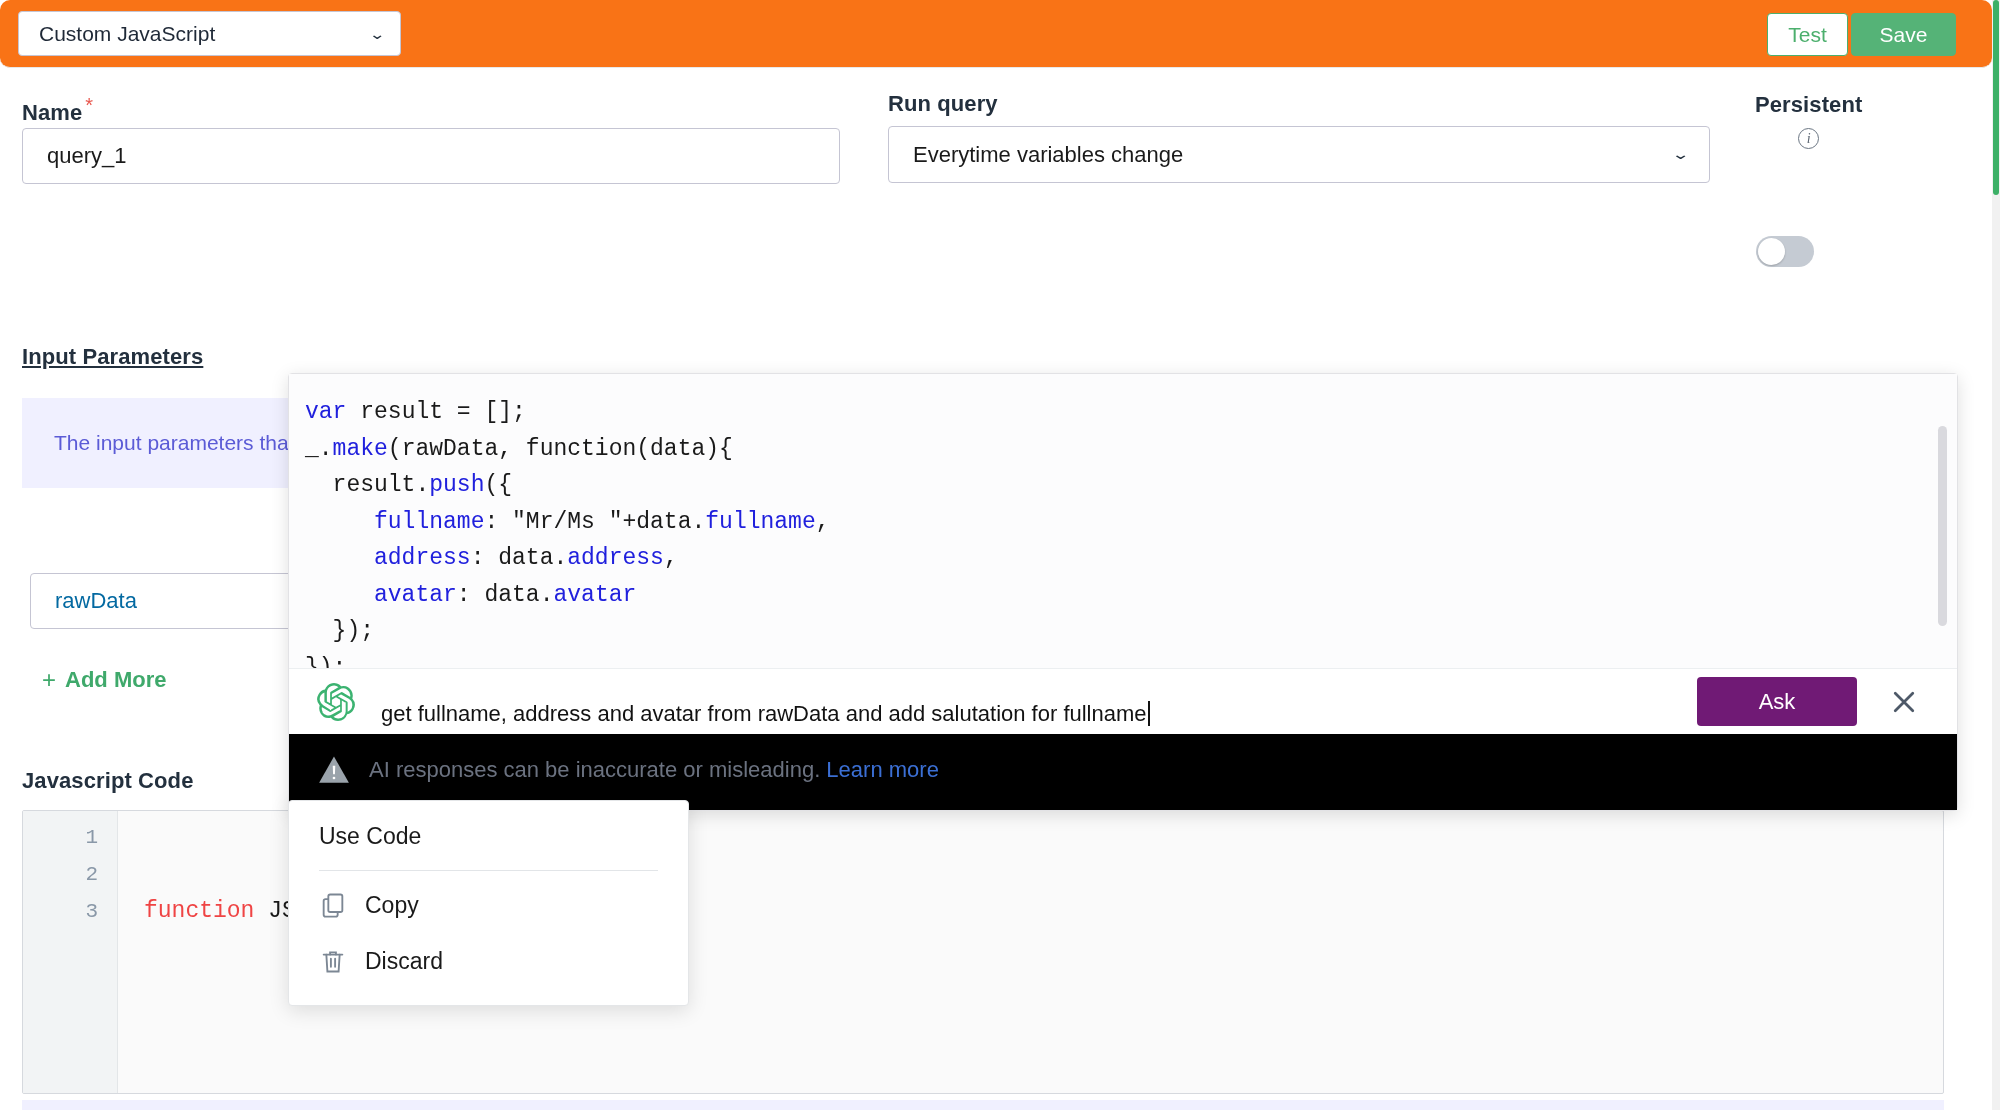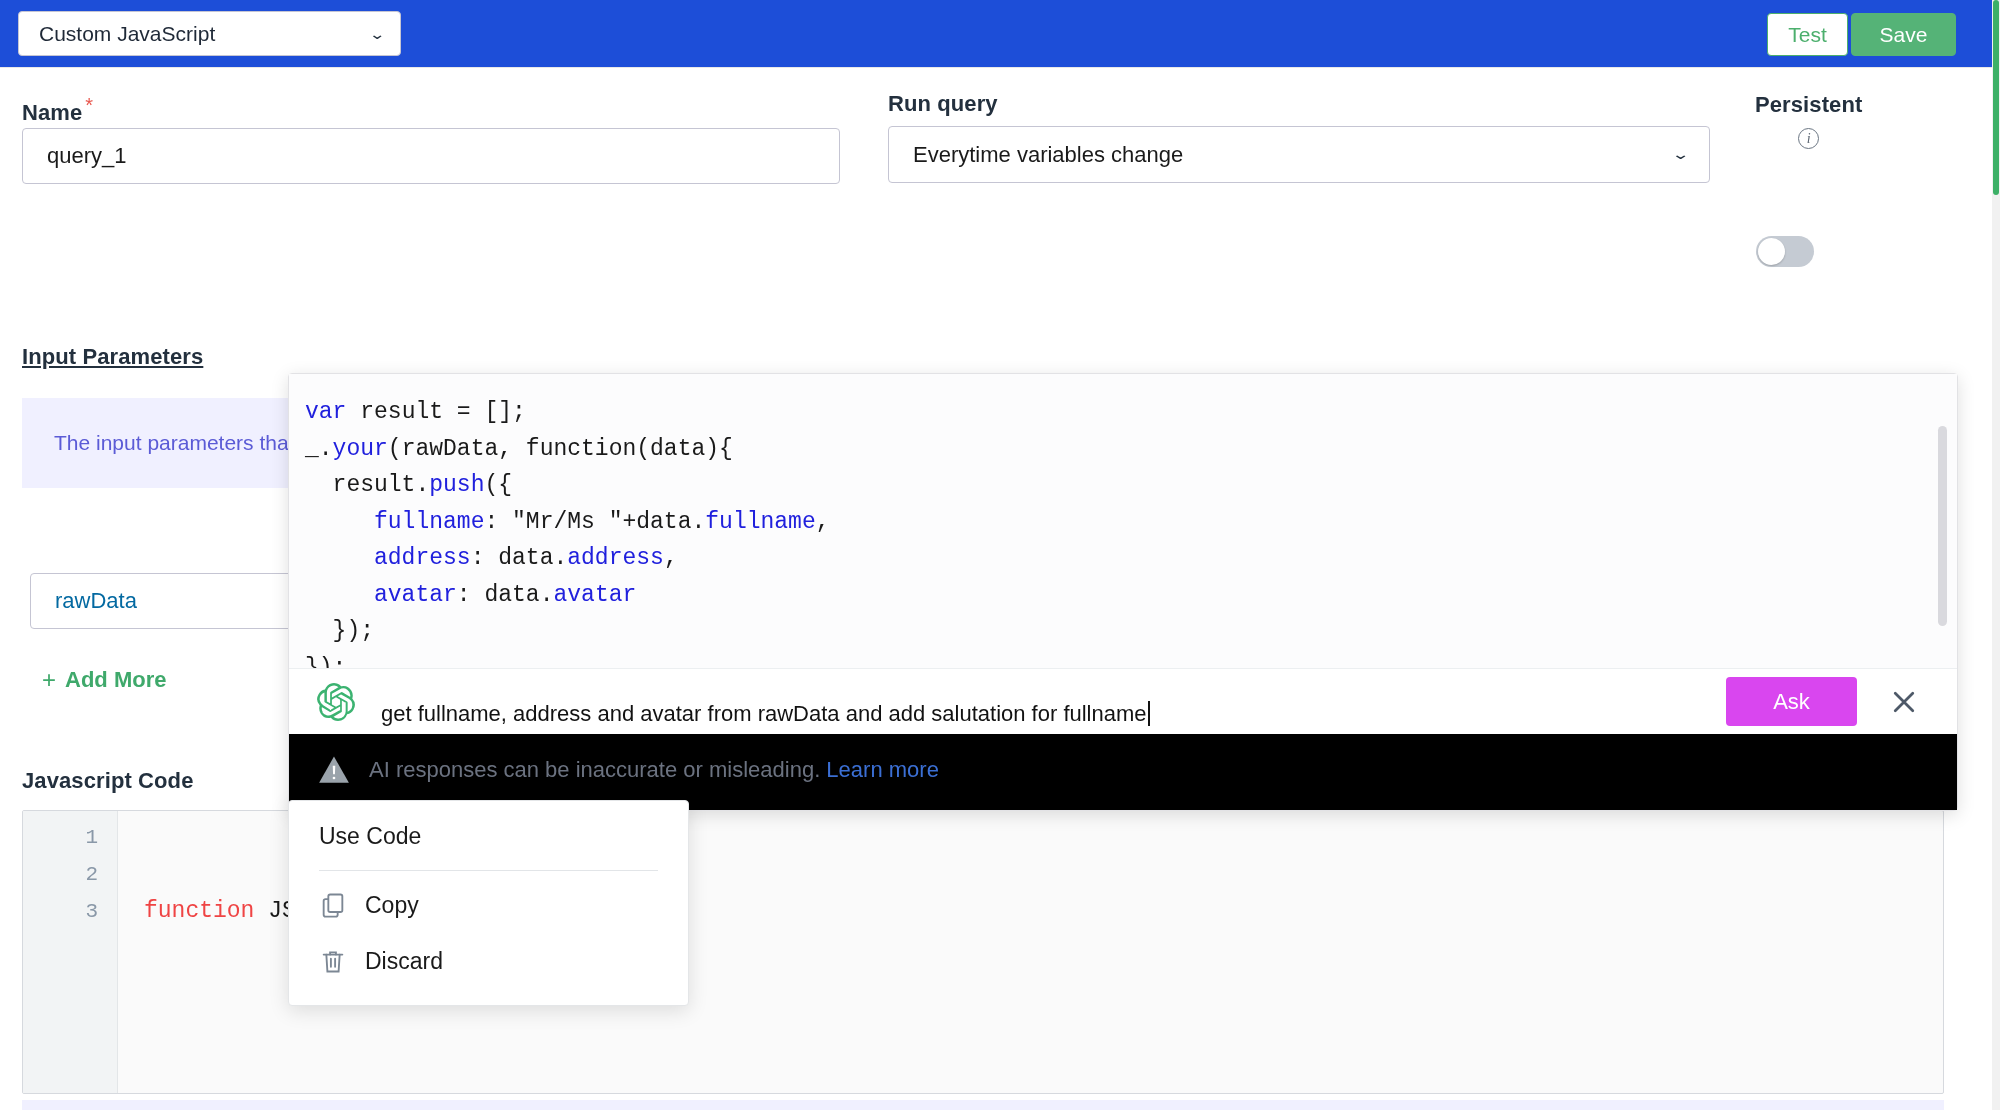--- a/index.html
+++ b/index.html
@@ -9,23 +9,23 @@
     background: #ffffff;
     font-family: "Liberation Sans", sans-serif;
     color: #191919;
     overflow: hidden;
     position: relative;
   }
 
   
   #topbar {
     position: absolute; left: 0; top: 0; width: 1992px; height: 68px;
-    background: #1d4ed8;
+    background: #f97316;
     border-bottom: 1px solid #e8e8e8;
-    display: flex; align-items: center;
+    display: flex; align-items: center; border-radius: 10px;
   }
   #plugin-select {
     margin-left: 18px;
     width: 383px; height: 45px;
     border: 1px solid #c5c5d3; border-radius: 4px;
     background: #fff;
     display: flex; align-items: center; justify-content: space-between;
     padding: 0 16px 0 20px;
     font-size: 21px; color: #1f2937;
   }
@@ -209,21 +209,21 @@
   #prompt-text {
     flex: 1 1 auto; margin-left: 26px;
     font-size: 22px; color: #121212;
     display: flex; align-items: center; margin-top: 24px;
   }
   #caret {
     display: inline-block; width: 2px; height: 25px;
     background: #121212; margin-left: 1px;
   }
   #ask-btn {
-    width: 131px; height: 49px; background: #d946ef; color: #fff;
+    width: 160px; height: 49px; background: #701a75; color: #fff;
     border-radius: 4px; font-size: 22px;
     display: flex; align-items: center; justify-content: center;
     margin-right: 28px; cursor: pointer; text-align: center;
   }
   #close-x {
     width: 38px; height: 38px; margin-right: 34px; cursor: pointer;
     display: flex; align-items: center; justify-content: center;
   }
 
   #ai-disclaimer {
@@ -324,21 +324,21 @@
   <div id="bottom-callout">
     
   </div>
 </div>
 
 <div id="ai-panel">
 
   <div id="ai-code">
     <div id="ai-code-body">
         <div class="cl"><span class="b">var</span><span class=""> result = [];</span></div>
-        <div class="cl"><span class="">_.</span><span class="b">your</span><span class="">(rawData, function(data){</span></div>
+        <div class="cl"><span class="">_.</span><span class="b">make</span><span class="">(rawData, function(data){</span></div>
         <div class="cl"><span class="">  result.</span><span class="b">push</span><span class="">({</span></div>
         <div class="cl"><span class="">     </span><span class="b">fullname</span><span class="">: "Mr/Ms "+data.</span><span class="b">fullname</span><span class="">,</span></div>
         <div class="cl"><span class="">     </span><span class="b">address</span><span class="">: data.</span><span class="b">address</span><span class="">,</span></div>
         <div class="cl"><span class="">     </span><span class="b">avatar</span><span class="">: data.</span><span class="b">avatar</span></div>
         <div class="cl"><span class="">  });</span></div>
         <div class="cl"><span class="">});</span></div>
       </div>
     <div id="ai-code-scroll"></div>
   </div>
 

